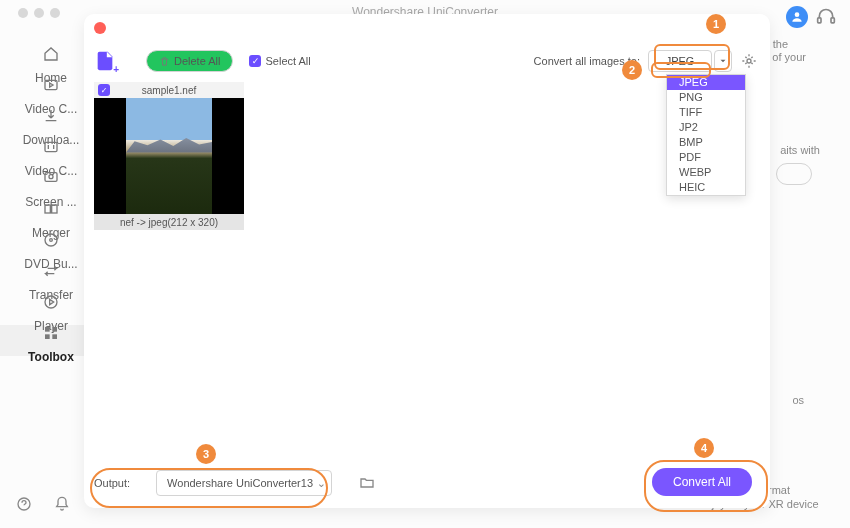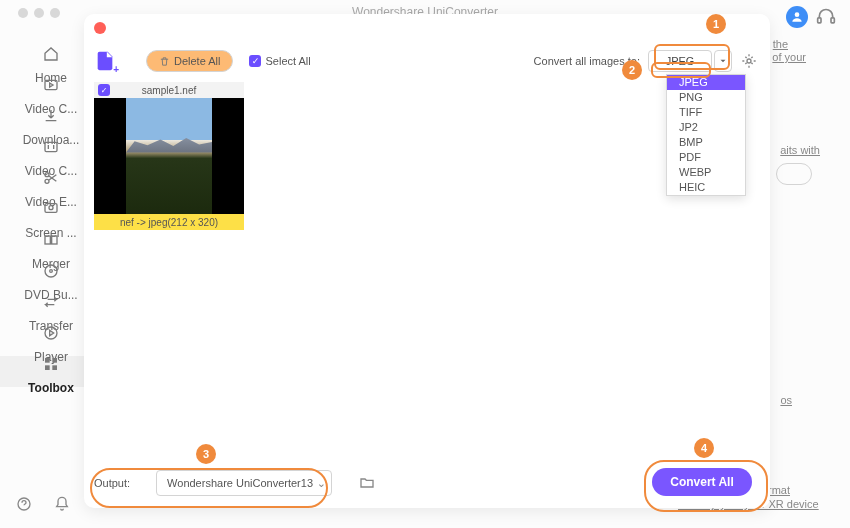--- a/index.html
+++ b/index.html
@@ -19,51 +19,51 @@
   .sbitem.active { background:#f0f0f0; color:#222; font-weight:600;}
   .sb-footer { position:absolute; bottom:12px; left:16px; display:flex; gap:22px; color:#888;}
 
   .modal { position:absolute; top:14px; left:84px; width:686px; height:494px; background:#fff; border-radius:10px; box-shadow:0 4px 16px rgba(0,0,0,0.08);}
   .modal .closebtn { position:absolute; top:8px; left:10px; width:12px; height:12px; border-radius:50%; background:#ff5f57;}
   .modal-title { position:absolute; top:8px; left:0; width:100%; text-align:center; font-size:12px; color:#666;}
   .toolbar { position:absolute; top:32px; left:10px; right:10px; height:30px; display:flex; align-items:center;}
   .addicon { width:22px; height:22px; color:#6f4eff; margin-right:30px; position:relative; }
   .addicon svg { width:22px; height:22px; }
   .addplus { position:absolute; right:-3px; bottom:-3px; font-size:10px; color:#6b4eff; font-weight:bold;}
-  .delall { height:22px; padding:0 12px; border:1px solid #d4d4d4; border-radius:11px; background:#fdba74; font-size:11px; color:#555; display:flex; align-items:center; gap:4px; cursor:pointer;}
+  .delall { height:22px; padding:0 12px; border:1px solid #d4d4d4; border-radius:11px; background:#22c55e; font-size:11px; color:#555; display:flex; align-items:center; gap:4px; cursor:pointer;}
   .selall { margin-left:16px; font-size:11px; color:#555; display:flex; align-items:center; gap:4px; cursor:pointer;}
   .chk { width:12px; height:12px; border-radius:3px; background:#6b4eff; display:inline-flex; align-items:center; justify-content:center; color:#fff; font-size:9px;}
   .convlabel { margin-left:auto; font-size:11px; color:#555; margin-right:8px;}
   .fmtsel { width:64px; height:22px; border:1px solid #d4d4d4; border-radius:4px; background:#fff; font-size:11px; display:flex; align-items:center; justify-content:center; color:#444; position:relative; cursor:pointer;}
   .fmtdrop { width:18px; height:22px; border:1px solid #d4d4d4; border-radius:4px; background:#fff; display:flex; align-items:center; justify-content:center; margin-left:2px; cursor:pointer;}
   .gearbtn { width:22px; height:22px; margin-left:6px; display:flex; align-items:center; justify-content:center; color:#888;}
 
   .dropdown { position:absolute; top:60px; right:24px; width:80px; background:#fff; border:1px solid #d8d8d8; box-shadow:0 3px 10px rgba(0,0,0,0.12); font-size:11px; }
   .dropdown .opt { height:15px; line-height:15px; padding:0 12px; color:#555; cursor:pointer;}
   .dropdown .opt.sel { background:#7a56ff; color:#fff;}
 
   .file-card { position:absolute; top:68px; left:10px; width:150px; }
   .file-head { height:16px; background:#f3f3f3; display:flex; align-items:center; justify-content:center; font-size:10px; color:#555; position:relative;}
   .file-head .fchk { position:absolute; left:4px; top:2px; width:12px; height:12px; border-radius:3px; background:#6b4eff; color:#fff; font-size:8px; display:flex; align-items:center; justify-content:center;}
   .thumb { width:150px; height:116px; background:#000; display:flex; align-items:center; justify-content:center;}
   .thumb-inner { width:86px; height:116px; background:linear-gradient(to bottom,#8cb9e3 0%,#8cb9e3 36%,#eeeae1 36%,#b1a07b 46%,#273618 52%,#1c2a0e 100%); position:relative;}
   .mtn { position:absolute; top:33%; left:0; width:100%; height:14%; background:linear-gradient(to top,#6c7380,#8993a3); clip-path:polygon(0 100%,10% 30%,25% 55%,40% 20%,55% 60%,70% 10%,85% 50%,100% 35%,100% 100%);}
-  .file-foot { height:16px; background:#fde047; display:flex; align-items:center; justify-content:center; font-size:10px; color:#555;}
+  .file-foot { height:16px; background:#e5e5e5; display:flex; align-items:center; justify-content:center; font-size:10px; color:#555;}
 
   .outputbar { position:absolute; bottom:12px; left:10px; display:flex; align-items:center; gap:26px; font-size:11px; color:#555;}
   .outsel { height:26px; border:1px solid #d4d4d4; border-radius:4px; padding:0 18px 0 10px; display:flex; align-items:center; position:relative; cursor:pointer;}
   .outsel::after { content:"⌄"; position:absolute; right:5px; color:#888;}
   .foldericon { width:18px; height:16px; color:#888; cursor:pointer;}
-  .convertbtn { position:absolute; bottom:12px; right:18px; width:100px; height:28px; border-radius:14px; background:#7a56ff; color:#fff; font-size:12px; display:flex; align-items:center; justify-content:center; cursor:pointer;font-weight:bold;}
+  .convertbtn { position:absolute; bottom:12px; right:18px; width:100px; height:28px; border-radius:14px; background:#7a56ff; color:#fff; font-size:12px; display:flex; align-items:center; justify-content:center; cursor:pointer;}
 
   .anno-circle { position:absolute; width:20px; height:20px; border-radius:50%; background:#f08a3c; color:#fff; font-size:11px; font-weight:bold; display:flex; align-items:center; justify-content:center; z-index:50;}
   .anno-ring { position:absolute; border:2px solid #f08a3c; border-radius:6px; z-index:40; pointer-events:none; }
   .anno-ring.pill { border-radius:20px; }
 
-  .bg-text { position:absolute; font-size:11px; color:#888;text-decoration:underline; }
+  .bg-text { position:absolute; font-size:11px; color:#888; }
 </style>
 </head>
 <body>
 
 <div class="bg-app">
   <div class="traffic-dots">
     <div class="dot"></div>
     <div class="dot"></div>
     <div class="dot"></div>
   </div>
@@ -111,30 +111,20 @@
         <span>Downloa...</span>
       </div>
     <div class="sbitem">
         <span class="sico">
           <svg viewBox="0 0 24 24" width="16" height="16" fill="none" stroke="currentColor" stroke-width="2">
             <rect x="3" y="5" width="18" height="14" rx="2"></rect>
             <path d="M8 9v6m8-6v6"></path>
           </svg>
         </span>
         <span>Video C...</span>
-      </div>
-    <div class="sbitem">
-        <span class="sico">
-          <svg viewBox="0 0 24 24" width="16" height="16" fill="none" stroke="currentColor" stroke-width="2">
-            <circle cx="6" cy="7" r="3"></circle>
-            <circle cx="6" cy="17" r="3"></circle>
-            <path d="M9 9l11 8M9 15l11-8"></path>
-          </svg>
-        </span>
-        <span>Video E...</span>
       </div>
     <div class="sbitem">
         <span class="sico">
           <svg viewBox="0 0 24 24" width="16" height="16" fill="none" stroke="currentColor" stroke-width="2">
             <rect x="3" y="4" width="18" height="13" rx="2"></rect>
             <circle cx="12" cy="10" r="3"></circle>
           </svg>
         </span>
         <span>Screen ...</span>
       </div>
@@ -193,21 +183,21 @@
       <span><svg viewBox="0 0 24 24" width="16" height="16" fill="none" stroke="#888" stroke-width="2">
             <path d="M6 8a6 6 0 1112 0v5l2 3H4l2-3zM10 19a2 2 0 004 0"></path>
           </svg></span>
     </div>
   </div>
 
   <span class="bg-text" style="top:38px; right:62px;">the</span>
   <span class="bg-text" style="top:51px; right:44px;">of your</span>
   <span class="bg-text" style="top:144px; right:30px;">aits with</span>
   <div style="position:absolute; top:163px; right:38px; width:36px; height:22px; border:1px solid #d4d4d4; border-radius:12px;"></div>
-  <span class="bg-text" style="top:394px; right:58px;text-align:center;">os</span>
+  <span class="bg-text" style="top:394px; right:46px;text-align:center;">os</span>
   <span class="bg-text" style="bottom:32px; right:60px;">format</span>
   <span class="bg-text" style="bottom:18px; right:12px; width:160px;">and enjoy on your XR device</span>
 </div>
 
 <div class="modal">
   <div class="closebtn"></div>
 
   <div class="toolbar">
     <div class="addicon">
       <svg viewBox="0 0 24 24" fill="#6b4eff">

